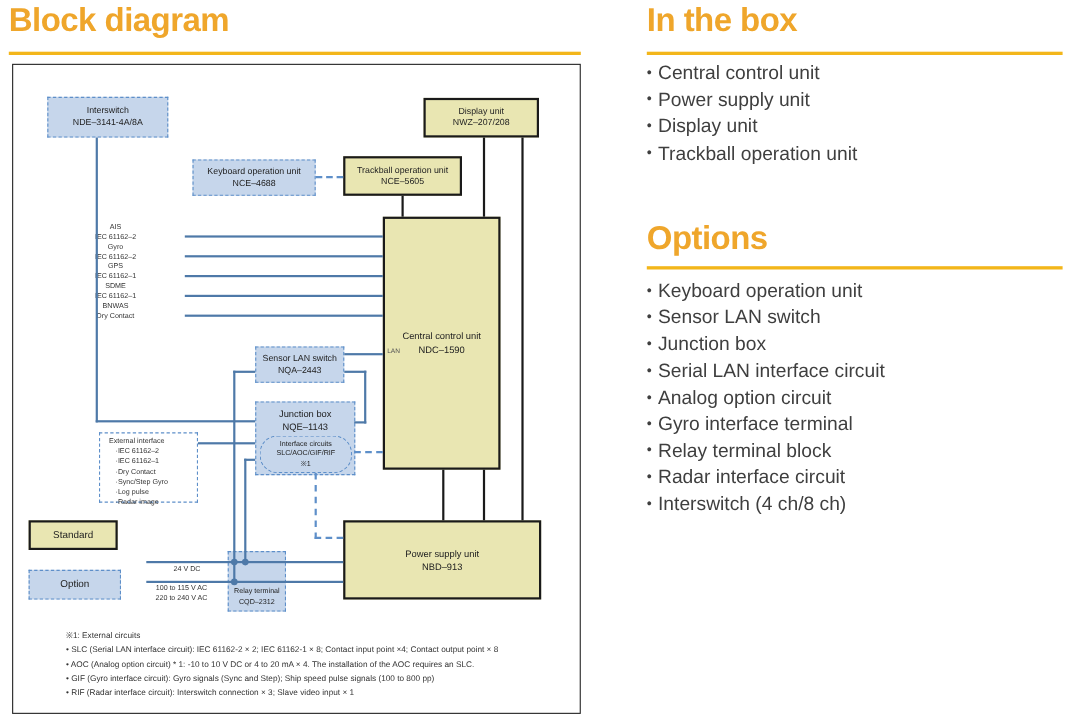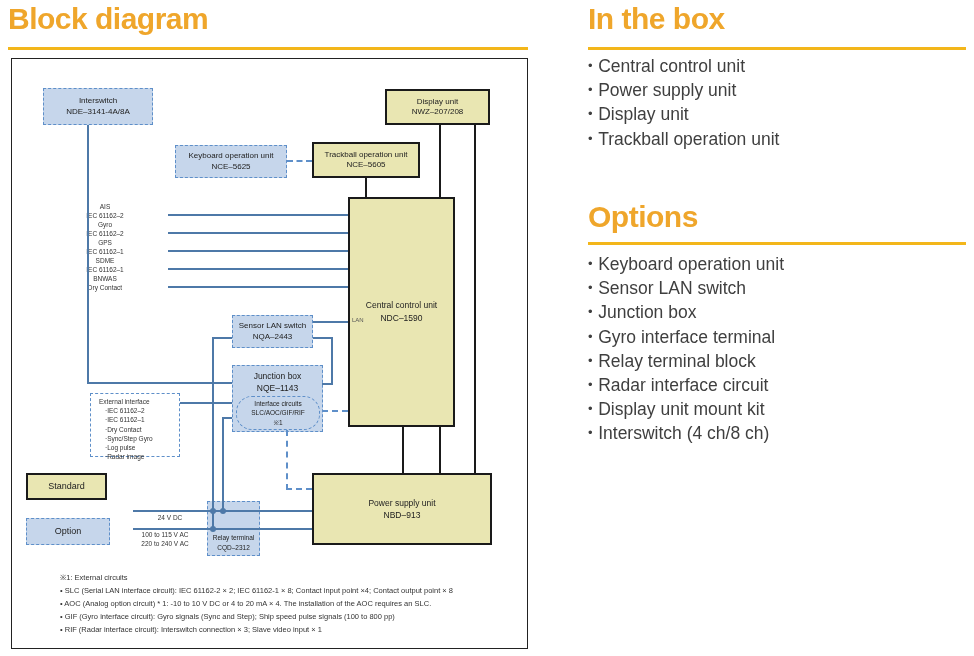--- a/index.html
+++ b/index.html
@@ -60,24 +60,25 @@
     <li>Display unit</li>
     <li>Trackball operation unit</li>
   </ul>
 
   <div class="heading" style="left:588px;top:200px;">Options</div>
   <div class="rule" style="left:588px;top:242px;width:378px;"></div>
   <ul class="biglist" style="left:588px;top:253px;">
     <li>Keyboard operation unit</li>
     <li>Sensor LAN switch</li>
     <li>Junction box</li>
+    <li>Serial LAN interface circuit</li>
+    <li>Analog option circuit</li>
     <li>Gyro interface terminal</li>
     <li>Relay terminal block</li>
     <li>Radar interface circuit</li>
-    <li>Display unit mount kit</li>
     <li>Interswitch (4 ch/8 ch)</li>
   </ul>
 
   <div class="frame"></div>
 
   <div class="bv" style="left:439px;top:125px;height:72px;"></div>
   <div class="bv" style="left:474px;top:125px;height:348px;"></div>
   <div class="bv" style="left:365px;top:178px;height:19px;"></div>
   <div class="bv" style="left:402px;top:427px;height:46px;"></div>
   <div class="bv" style="left:439px;top:427px;height:46px;"></div>
@@ -115,21 +116,21 @@
     <div>NDE–3141-4A/8A</div>
   </div>
 
   <div class="box std" style="left:385px;top:89px;width:105px;height:36px;">
     <div>Display unit</div>
     <div>NWZ–207/208</div>
   </div>
 
   <div class="box opt" style="left:175px;top:145px;width:112px;height:33px;">
     <div>Keyboard operation unit</div>
-    <div>NCE–5625</div>
+    <div>NCE–4688</div>
   </div>
 
   <div class="box std" style="left:312px;top:142px;width:108px;height:36px;">
     <div>Trackball operation unit</div>
     <div>NCE–5605</div>
   </div>
 
   <div class="box std" style="left:348px;top:197px;width:107px;height:230px;font-size:8.5px;line-height:13px;">
     <div>Central control unit</div>
     <div>NDC–1590</div>

